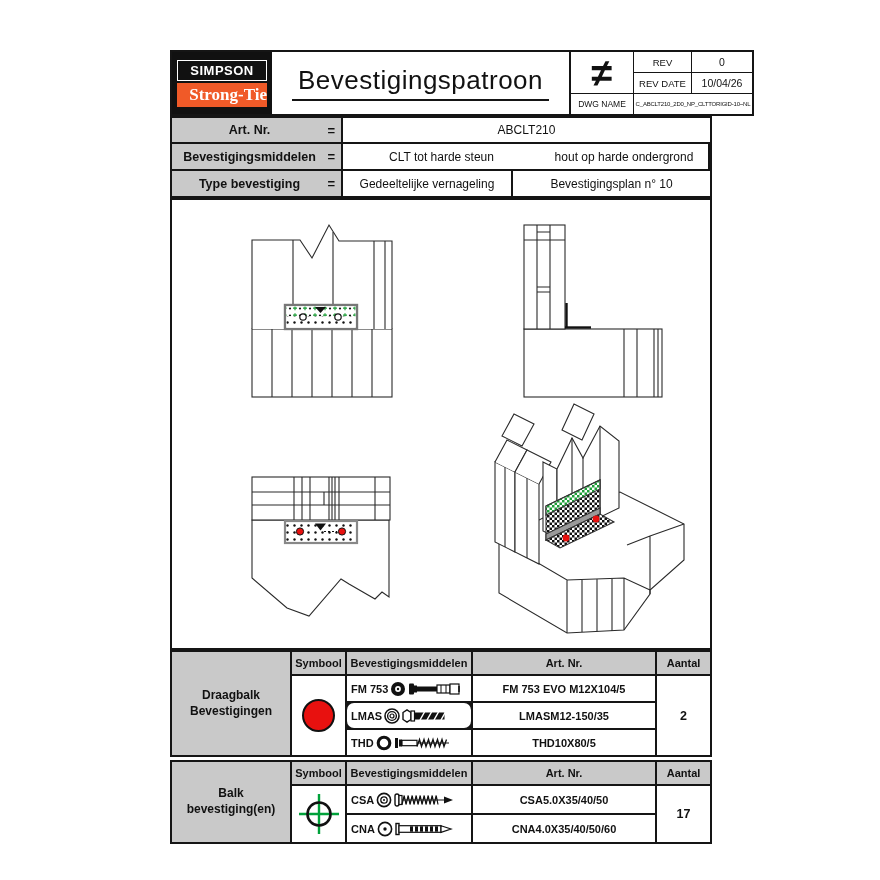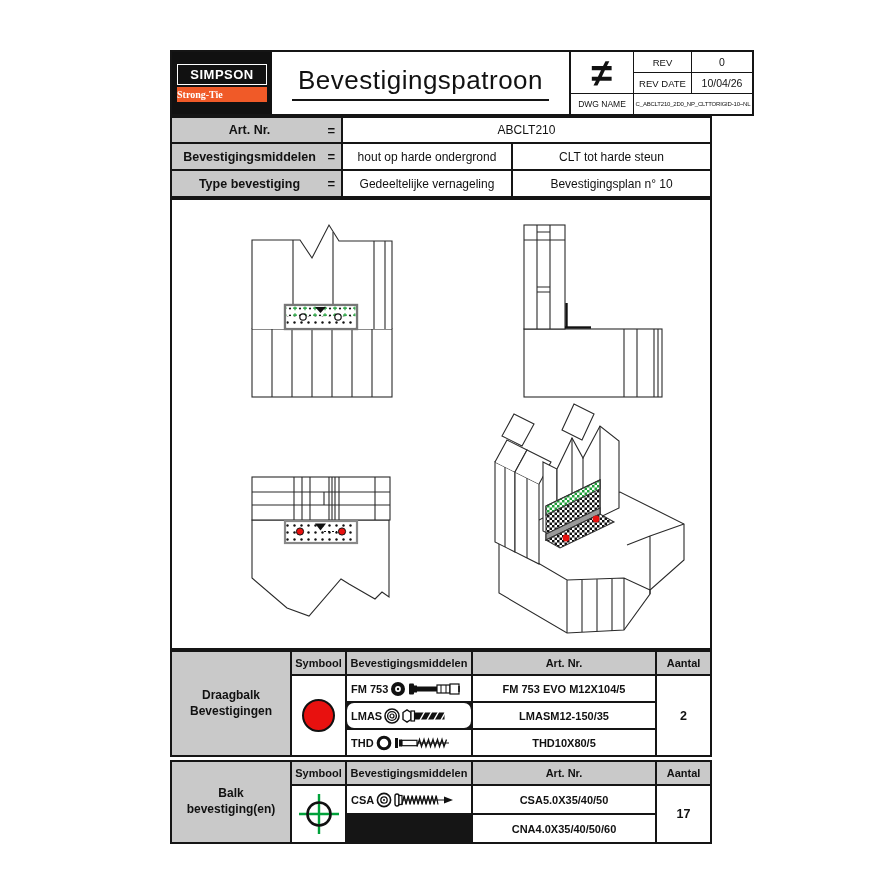--- a/index.html
+++ b/index.html
@@ -3,21 +3,21 @@
 <meta charset="utf-8">
 <style>
   html,body{margin:0;padding:0;}
   body{width:880px;height:880px;background:#fff;font-family:"Liberation Sans",sans-serif;color:#111;position:relative;overflow:hidden;}
   .abs{position:absolute;box-sizing:border-box;}
 
   
   .sheet-header{left:170px;top:50px;width:584px;height:66px;border:2px solid #151515;display:flex;background:#fff;}
   .logo-cell{width:90px;background:#111;padding:4px 5px;display:flex;flex-direction:column;justify-content:center;}
   .logo-simpson{border:1.5px solid #fff;color:#fff;background:#111;font-weight:bold;font-size:13px;text-align:center;letter-spacing:.5px;padding:2px 0;}
-  .logo-strongtie{background:#F05A28;color:#fff;font-family:"Liberation Serif",serif;font-weight:bold;font-size:10px;text-align:left;padding:2px 0;margin-top:2px;}
+  .logo-strongtie{background:#F05A28;color:#fff;font-family:"Liberation Serif",serif;font-weight:bold;font-size:17px;text-align:right;padding:2px 0;margin-top:2px;}
   .title-cell{flex:1;display:flex;align-items:center;justify-content:center;}
   .sheet-title{font-size:26px;letter-spacing:.5px;border-bottom:2px solid #151515;padding:0 6px 3px 6px;}
   .hdr-right{width:181px;border-left:2px solid #151515;display:grid;grid-template-columns:62px 58px 1fr;grid-template-rows:20px 21px 1fr;}
   .hdr-right>div{display:flex;align-items:center;justify-content:center;box-sizing:border-box;}
   .c-neq{grid-area:1/1/3/2;font-size:38px;font-weight:bold;line-height:1;}
   .c-dwgl{grid-area:3/1/4/2;border-top:1.5px solid #151515;font-size:8.5px;}
   .c-revl{grid-area:1/2/2/3;border-left:1.5px solid #151515;font-size:9.5px;}
   .c-revv{grid-area:1/3/2/4;border-left:1.5px solid #151515;font-size:10.5px;}
   .c-rdl{grid-area:2/2/3/3;border-left:1.5px solid #151515;border-top:1.5px solid #151515;font-size:9.5px;}
   .c-rdv{grid-area:2/3/3/4;border-left:1.5px solid #151515;border-top:1.5px solid #151515;font-size:10.5px;}
@@ -79,22 +79,22 @@
       <span class="lbl">Art. Nr.</span>
       <span class="eq">=</span>
     </div>
     <div class="info-val">ABCLT210</div>
   </div>
   <div class="info-row r2">
     <div class="info-label">
       <span class="lbl">Bevestigingsmiddelen</span>
       <span class="eq">=</span>
     </div>
+    <div class="info-val">CLT tot harde steun</div>
     <div class="info-val split">hout op harde ondergrond</div>
-    <div class="info-val">CLT tot harde steun</div>
   </div>
   <div class="info-row r3">
     <div class="info-label">
       <span class="lbl">Type bevestiging</span>
       <span class="eq">=</span>
     </div>
     <div class="info-val split">Gedeeltelijke vernageling</div>
     <div class="info-val">Bevestigingsplan n° 10</div>
   </div>
 </div>
@@ -275,16 +275,34 @@
     <svg width="62" height="18">
         <rect x="1" y="3" width="4" height="12" rx="2" fill="#fff" stroke="#111" stroke-width="1.4"></rect>
         <rect x="5" y="4.5" width="3" height="9" fill="#fff" stroke="#111" stroke-width="1.2"></rect>
         <path d="M8,13.5 l2.2,-9 l1.8,9 l2.2,-9 l1.8,9 l2.2,-9 l1.8,9 l2.2,-9 l1.8,9 l2.2,-9 l1.8,9 l2.2,-9 l1.8,9 l2.2,-9 l1.8,9 l2.2,-9 l1.8,9 l2.2,-9 l1.8,9" stroke="#111" stroke-width="1.2" fill="none"></path>
         <path d="M8,9 h42" stroke="#111" stroke-width="1"></path>
         <path d="M50,5.5 L59,9 L50,12.5 Z" fill="#111"></path>
       </svg>
   </div>
   <div class="cell" style="grid-area:2/4/3/5;">CSA5.0X35/40/50</div>
 
+  <div class="cell fast" style="grid-area:3/3/4/4;">
+    <span class="fname">CNA</span>
+    <svg width="18" height="18">
+        <circle cx="9" cy="9" r="6.6" fill="#fff" stroke="#111" stroke-width="1.6"></circle>
+        <circle cx="9" cy="9" r="1.7" fill="#111"></circle>
+      </svg>
+    <svg width="60" height="18">
+        <rect x="1" y="3.5" width="3" height="11" fill="#fff" stroke="#111" stroke-width="1.4"></rect>
+        <rect x="4" y="5.7" width="42" height="6.6" fill="#fff" stroke="#111" stroke-width="1.2"></rect>
+        <rect x="15" y="6.3" width="3" height="5.4" fill="#111"></rect>
+        <rect x="20" y="6.3" width="3" height="5.4" fill="#111"></rect>
+        <rect x="25" y="6.3" width="3" height="5.4" fill="#111"></rect>
+        <rect x="30" y="6.3" width="3" height="5.4" fill="#111"></rect>
+        <rect x="35" y="6.3" width="3" height="5.4" fill="#111"></rect>
+        <rect x="40" y="6.3" width="3" height="5.4" fill="#111"></rect>
+        <path d="M46,5.7 L56,9 L46,12.3 Z" fill="#fff" stroke="#111" stroke-width="1.2"></path>
+      </svg>
+  </div>
   <div class="cell" style="grid-area:3/4/4/5;">CNA4.0X35/40/50/60</div>
 
   <div class="cell aant2">17</div>
 </div>
 
 </body></html>

